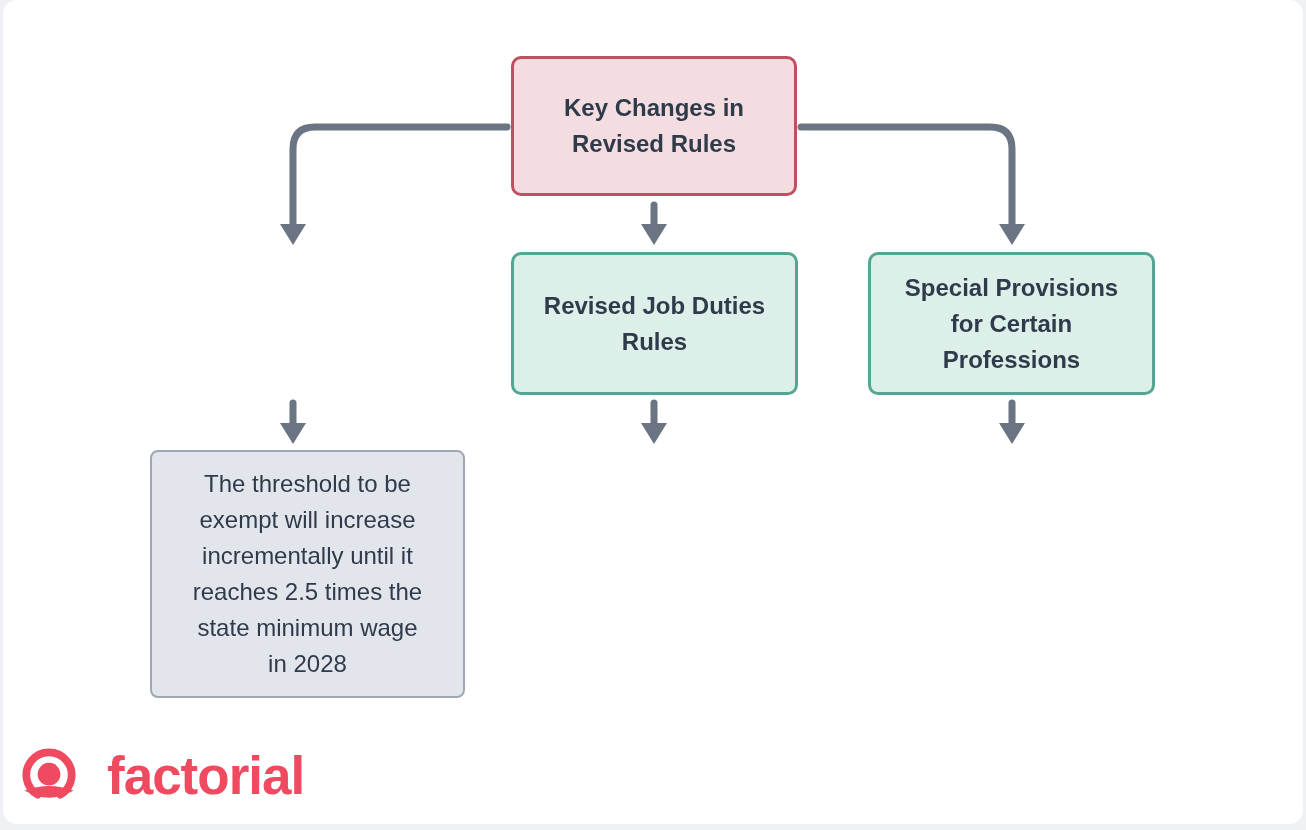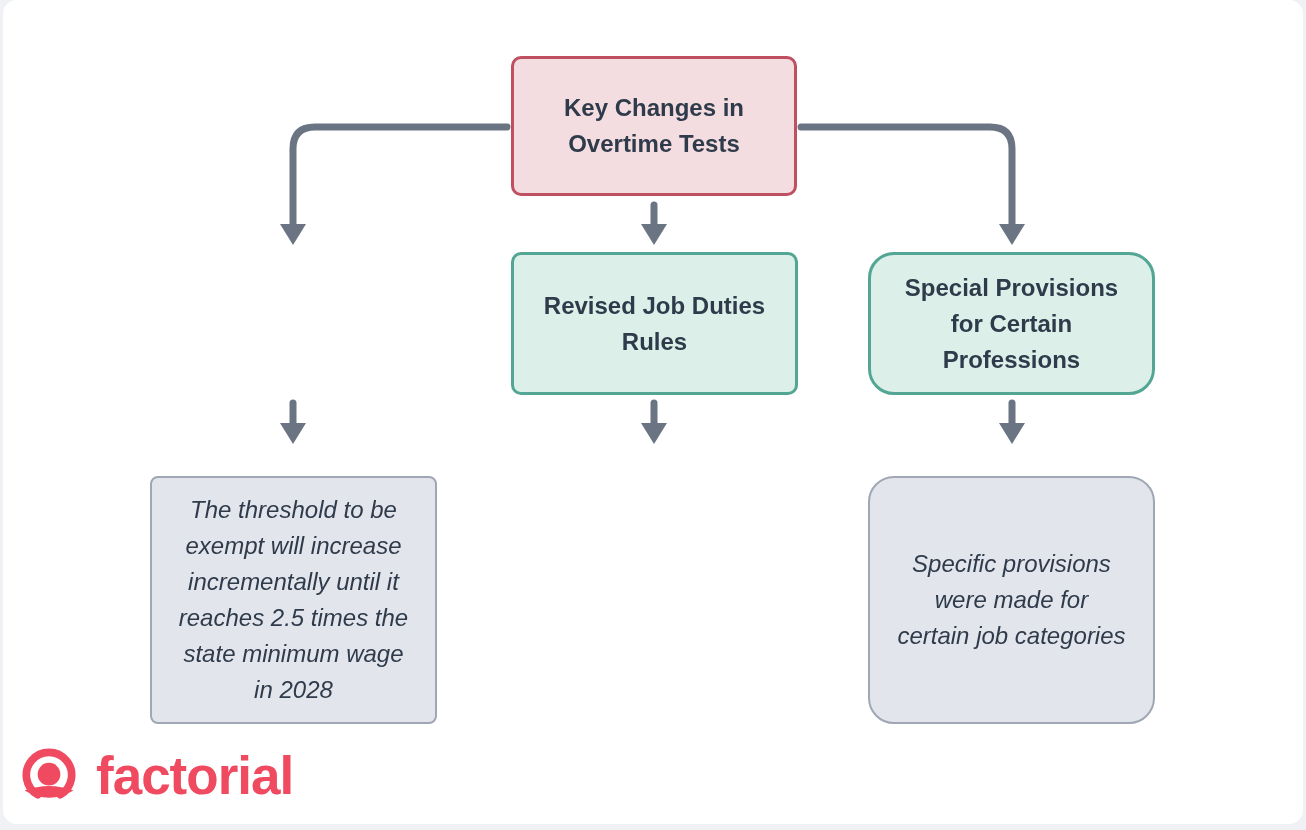--- a/index.html
+++ b/index.html
@@ -66,34 +66,33 @@
     font-size:24px;
   }
   .node-branch{
     top:252px; width:287px; height:143px;
     background:var(--branch_fill);
     border:3px solid var(--branch_border);
     font-weight:bold;
     font-size:24px;
   }
   .node-desc{
-    top:476px; width:287px; height:248px;
+    top:450px; width:315px; height:248px;
     background:var(--desc_fill);
     border:2px solid var(--desc_border);
     border-radius:8px;
     font-size:24px;
-    font-style:italic;
   }
   .col-0{left:150px;}
   .col-1{left:511px;}
-  .col-2{left:868px;border-radius:26px;}
+  .col-2{left:868px;}
   .logo{
     position:absolute;
     left:20px; top:744px; height:64px;
-    display:flex; align-items:center; gap:18px;
+    display:flex; align-items:center; gap:29px;
   }
   .logo-icon{width:58px; height:58px; display:block;}
   .logo-word{
     color:var(--brand);
     font-size:53px;
     font-weight:bold;
     letter-spacing:-1px;
     line-height:58px;
   }
 </style>
@@ -117,37 +116,34 @@
 
     <path d="M 293 403 L 293 423"></path>
     <polygon points="280,423 306,423 293,444"></polygon>
     <path d="M 654 403 L 654 423"></path>
     <polygon points="641,423 667,423 654,444"></polygon>
     <path d="M 1012 403 L 1012 423"></path>
     <polygon points="999,423 1025,423 1012,444"></polygon>
   </svg>
 
   <div class="node node-root">Key Changes in
-Overtime Tests</div>
+Revised Rules</div>
 
   <div class="node node-branch col-1">Revised Job Duties
 Rules</div>
   <div class="node node-branch col-2">Special Provisions
 for Certain
 Professions</div>
 
   <div class="node node-desc col-0">The threshold to be
 exempt will increase
 incrementally until it
 reaches 2.5 times the
 state minimum wage
 in 2028</div>
-  <div class="node node-desc col-2">Specific provisions
-were made for
-certain job categories</div>
 
   <div class="logo">
     <svg class="logo-icon" viewBox="0 0 64 64" aria-hidden="true">
       <path d="M 44.5 52.65 A 25 25 0 1 0 19.5 52.65" fill="none" stroke="var(--brand)" stroke-width="8.5" stroke-linecap="round"></path>
       <circle cx="32" cy="30" r="12.5" fill="var(--brand)"></circle>
       <path d="M 5 48 Q 32 38 59 48 Q 32 64 5 48 Z" fill="var(--brand)"></path>
     </svg>
     <div class="logo-word">factorial</div>
   </div>
 

